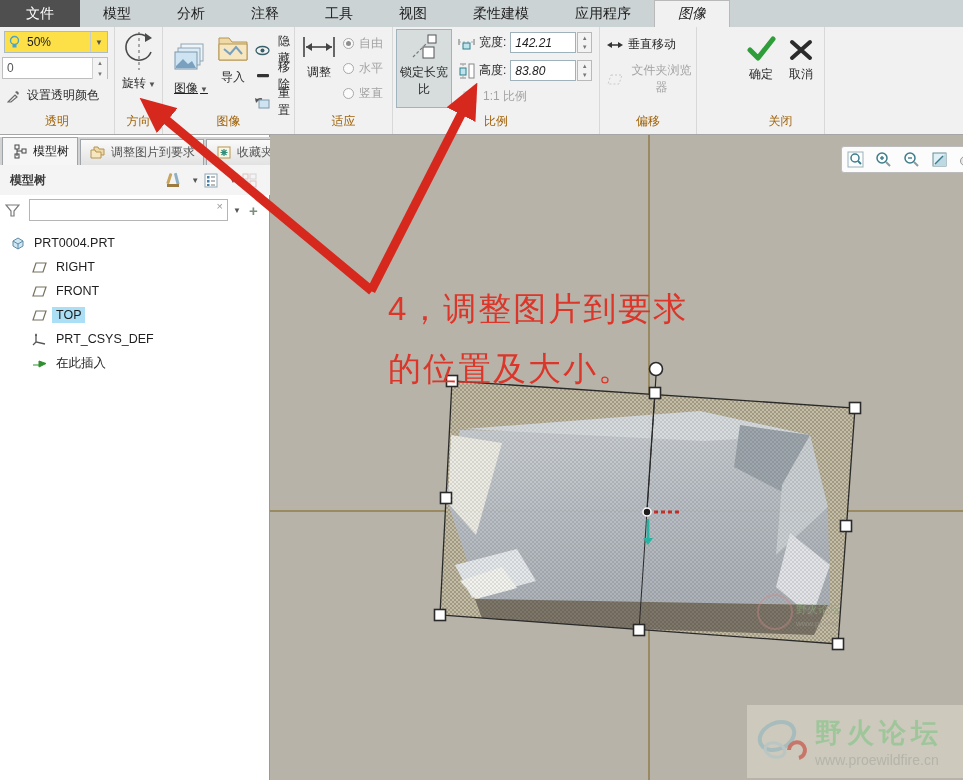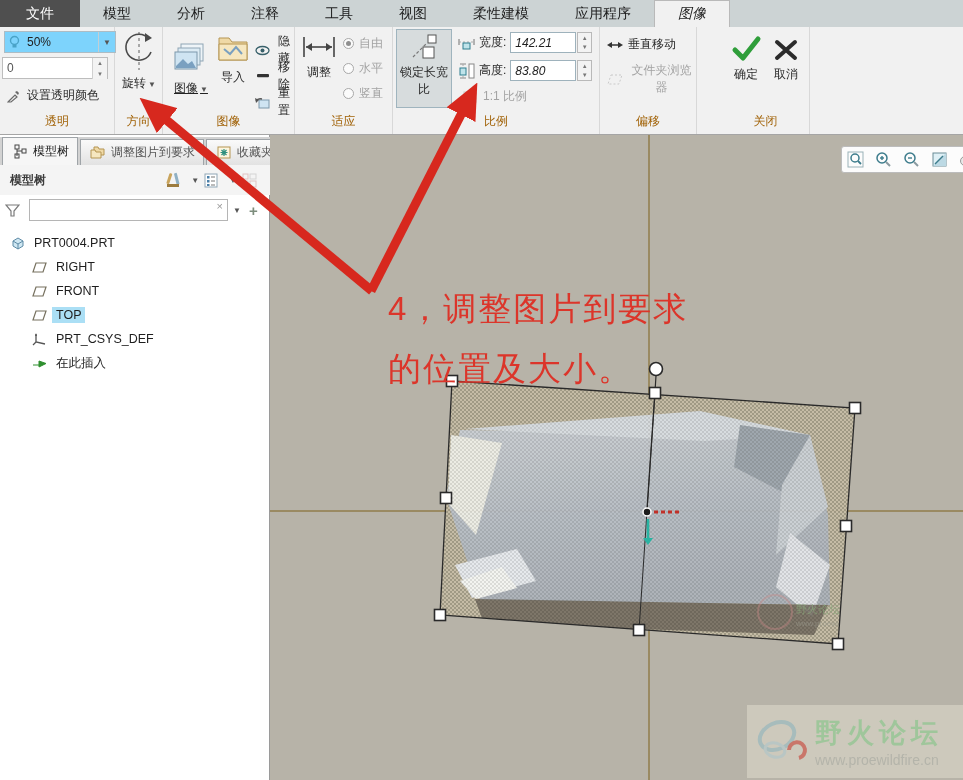--- a/index.html
+++ b/index.html
@@ -66,21 +66,21 @@
     <div class="tab">工具</div>
     <div class="tab">视图</div>
     <div class="tab">柔性建模</div>
     <div class="tab">应用程序</div>
     <div class="tab active">图像</div>
   </div>
 
   <div id="ribbon">
 
     <div class="grp" style="left:0;width:115px;">
-      <div style="position:absolute;left:4px;top:4px;width:112px;height:22px;border:1px solid #adbcc4;background:#7dd3fc;display:flex;align-items:center;">
+      <div style="position:absolute;left:4px;top:4px;width:104px;height:22px;border:1px solid #adbcc4;background:#fde047;display:flex;align-items:center;">
         <span class="icon16">
           <svg width="13" height="15" viewBox="0 0 13 15">
               <circle cx="6.5" cy="5.5" r="4" fill="none" stroke="#4aa3c8" stroke-width="1.4"></circle>
               <rect x="4.5" y="9.5" width="4" height="3" fill="#4aa3c8"></rect>
             </svg>
         </span>
         <span style="flex:1;">50%</span>
         <span style="border-left:1px solid #c2ced4;width:17px;height:100%;display:flex;align-items:center;justify-content:center;color:#555;font-size:8px;">▼</span>
       </div>
       <div style="position:absolute;left:2px;top:30px;width:106px;height:22px;border:1px solid #bdbdbd;background:#fff;display:flex;">
@@ -253,21 +253,21 @@
         <span class="icon16" style="opacity:.45;">
           <svg width="16" height="11" viewBox="0 0 16 11">
               <path d="M4 1 L15 1 L12 10 L1 10 Z" fill="none" stroke="#999" stroke-dasharray="2 2"></path>
             </svg>
         </span>
         <span class="rbtn-label dim">文件夹浏览器</span>
       </div>
       <div class="glabel">偏移</div>
     </div>
 
-    <div class="grp" style="left:722px;width:88px;">
+    <div class="grp" style="left:737px;width:88px;">
       <div style="position:absolute;left:6px;top:8px;width:36px;text-align:center;">
         <svg width="32" height="28" viewBox="0 0 32 28">
           <path d="M5 15 L13 23 L28 4" fill="none" stroke="#2f9e3a" stroke-width="5" stroke-linecap="round" stroke-linejoin="round"></path>
         </svg>
         <div class="rbtn-label">确定</div>
       </div>
       <div style="position:absolute;left:46px;top:8px;width:36px;text-align:center;">
         <svg width="26" height="28" viewBox="0 0 26 26">
           <path d="M4 6 L22 22 M22 6 L4 22" stroke="#2b2b2b" stroke-width="4" stroke-linecap="round"></path>
         </svg>

